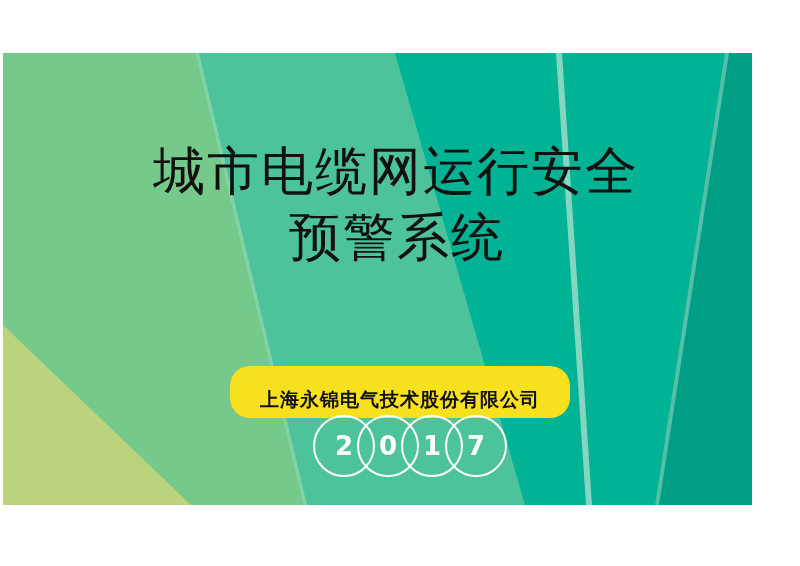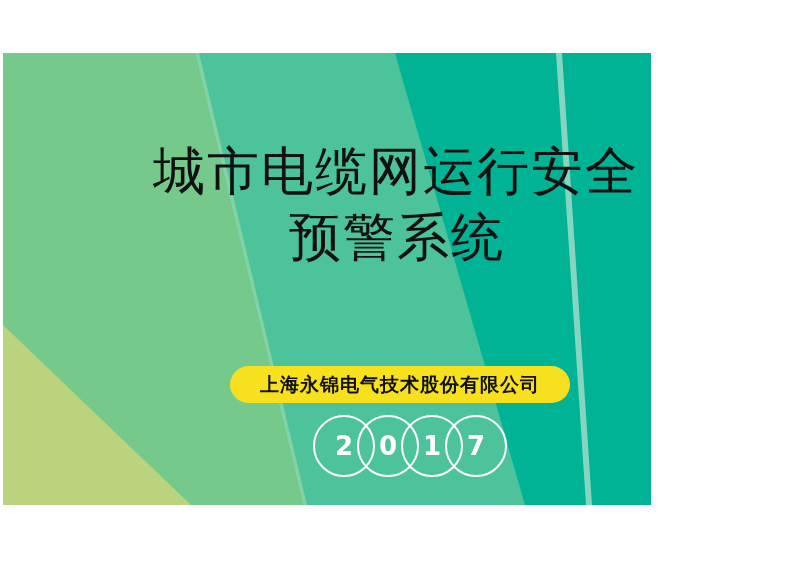--- a/index.html
+++ b/index.html
@@ -19,21 +19,21 @@
     width: 800px;
     height: 566px;
     background: #ffffff;
   }
 
   
   #slide-canvas {
     position: absolute;
     left: 3px;
     top: 53px;
-    width: 648px;
+    width: 749px;
     height: 452px;
     overflow: hidden;
     background: #00ab93;
   }
 
   #bg-svg {
     position: absolute;
     left: 0;
     top: 0;
     width: 794px;
@@ -73,21 +73,21 @@
   }
   #company-pill {
     display: inline-block;
     background: #f7e11e;
     color: #111111;
     font-family: "DejaVu Sans", "Liberation Sans", sans-serif;
     font-size: 19px;
     font-weight: bold;
     letter-spacing: 1px;
     line-height: 30px;
-    padding: 3px 30px 4px 30px;
+    padding: 18px 30px 4px 30px;
     border-radius: 20px;
     white-space: nowrap;
   }
 
   
   #year-row {
     position: absolute;
     left: 0;
     top: 362px;
     width: 794px;

